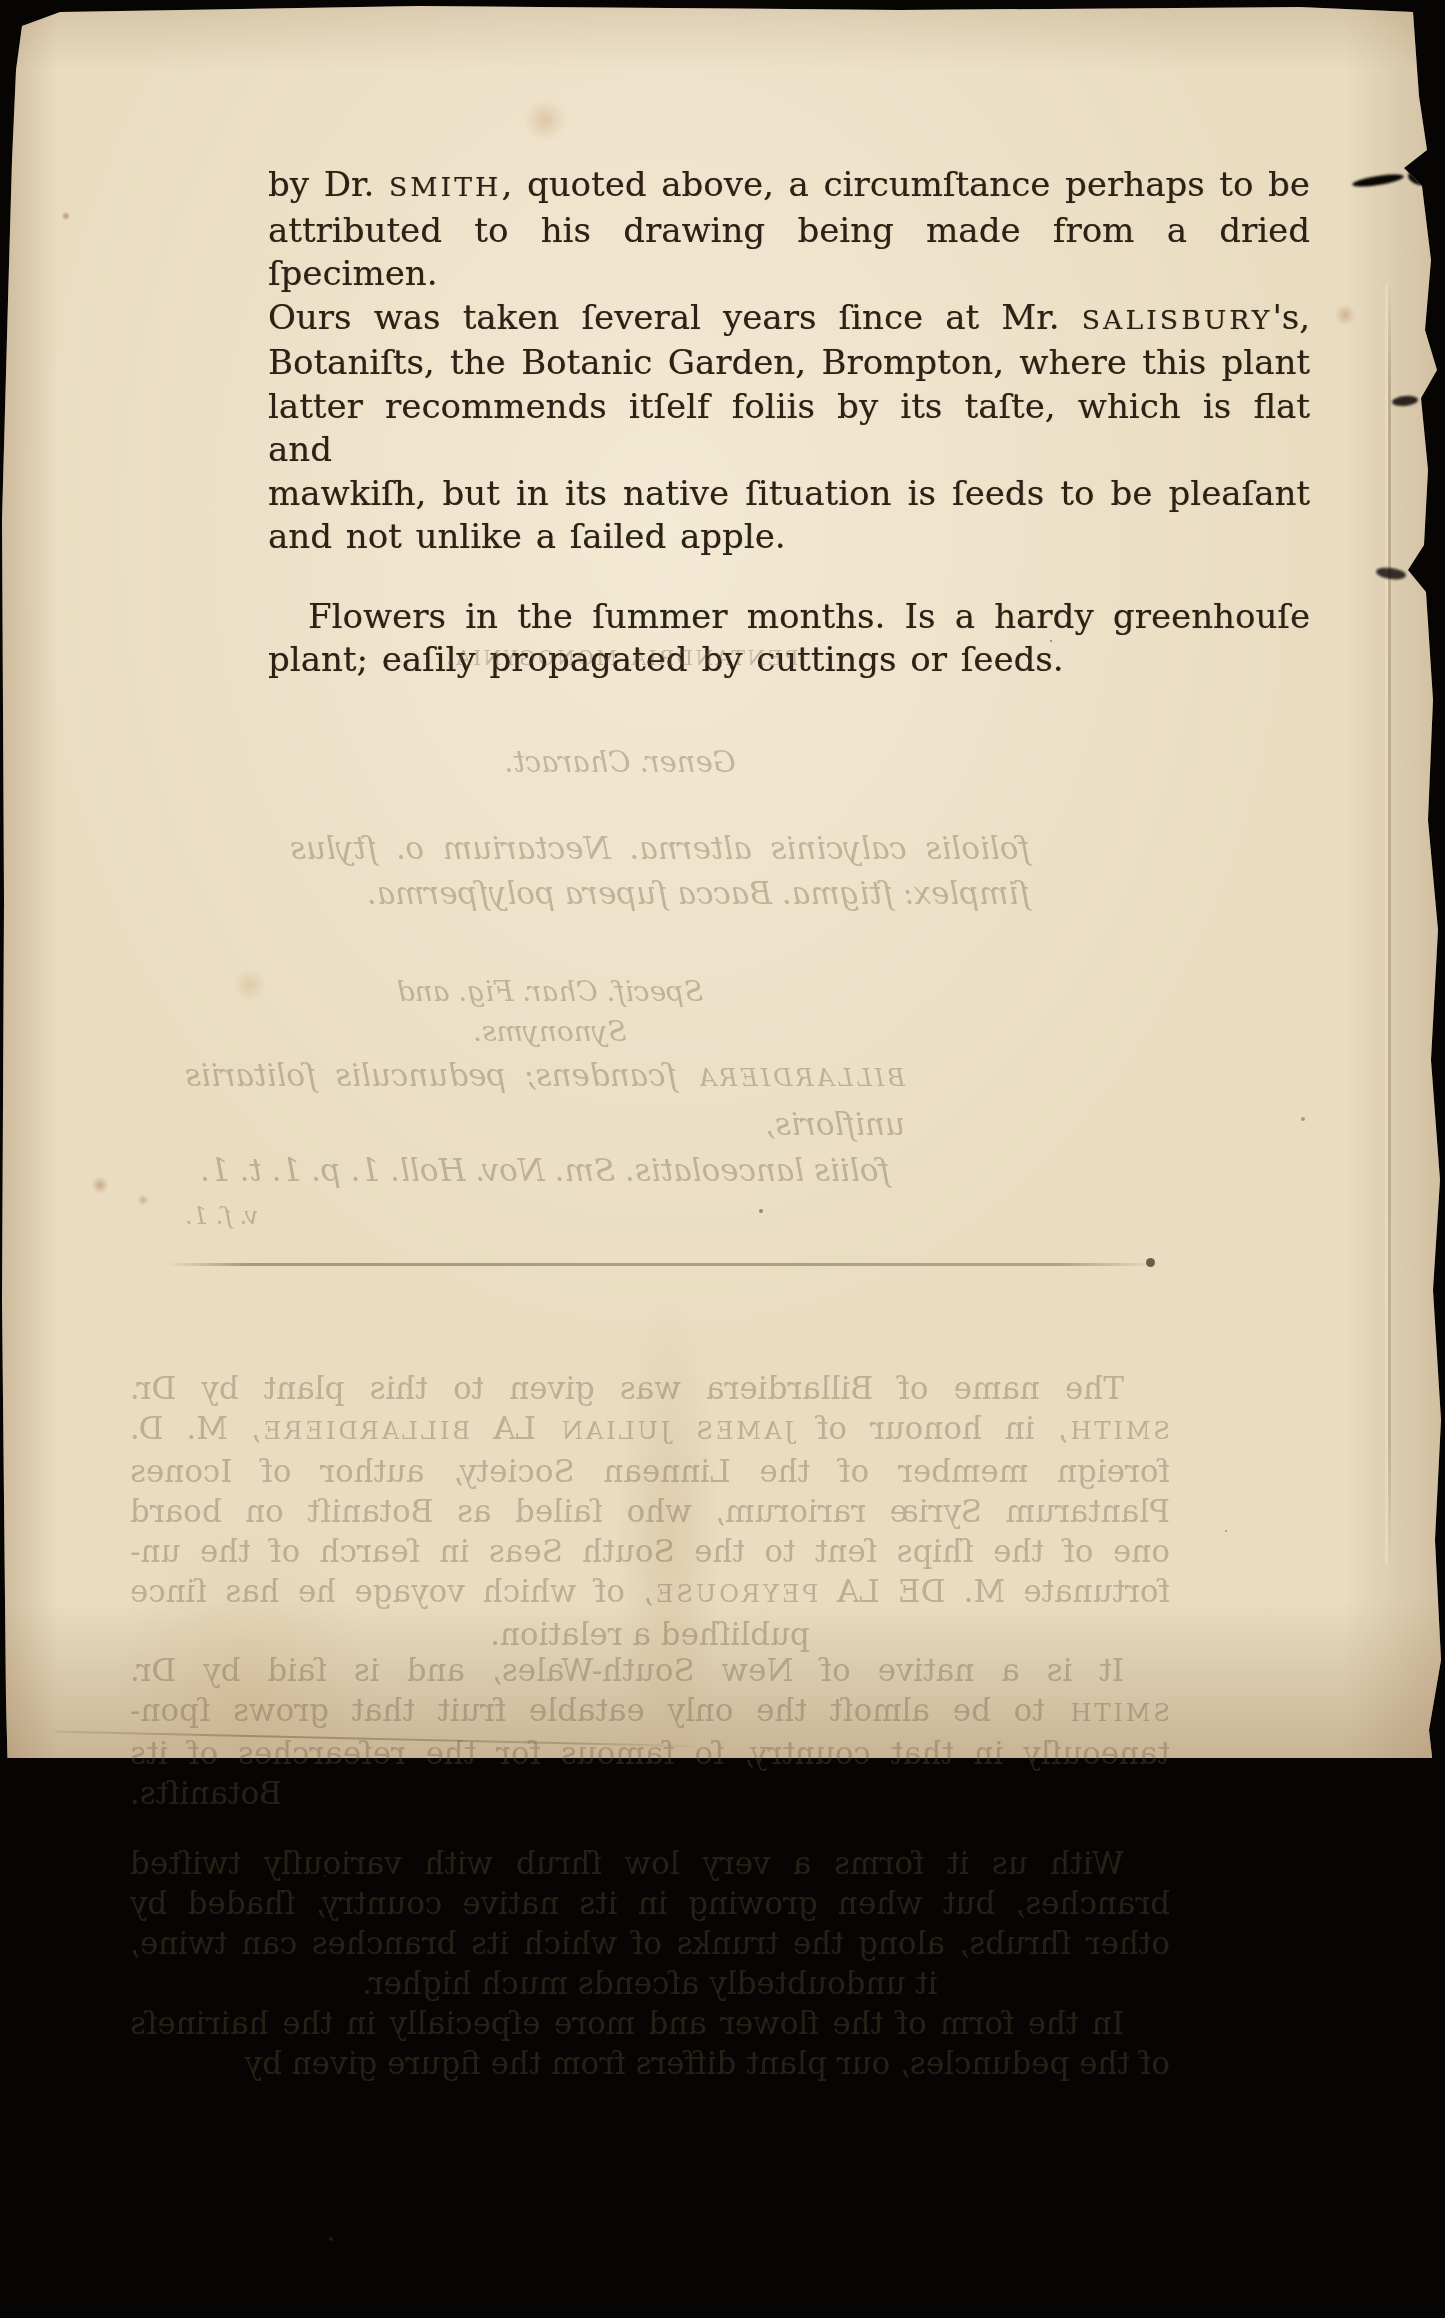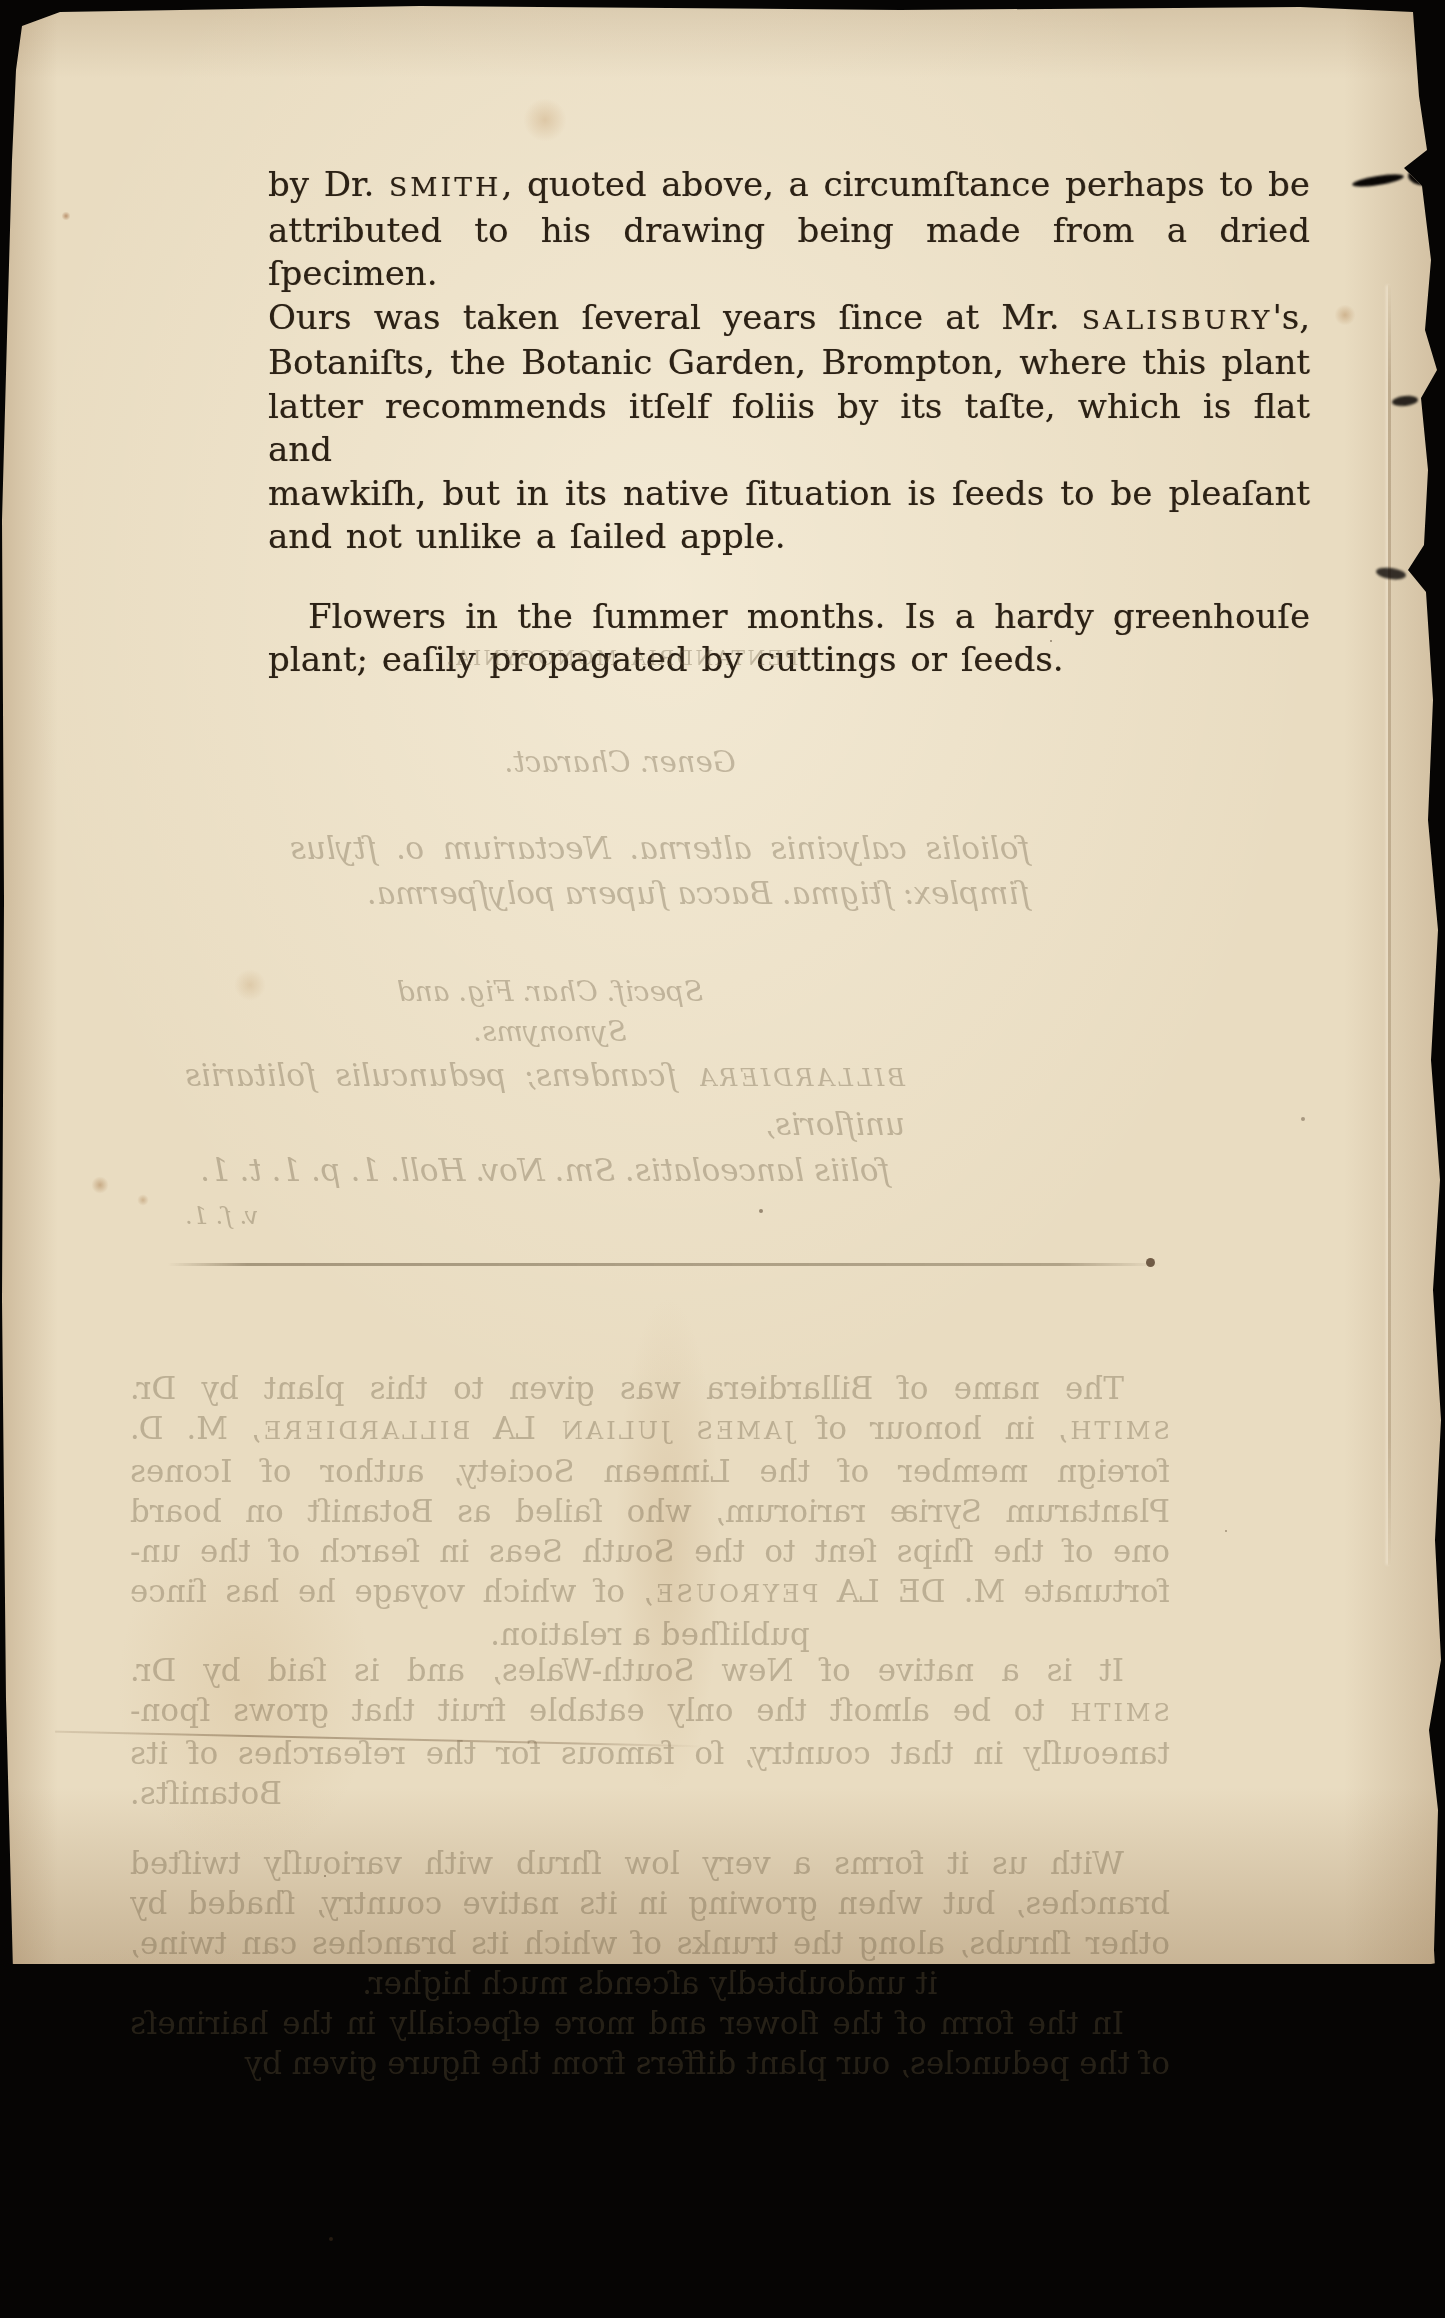--- a/index.html
+++ b/index.html
@@ -5,21 +5,21 @@
   html,body{margin:0;padding:0;}
   body{
     width:1445px;height:2318px;
     background:#060504;
     overflow:hidden;
     font-family:"DejaVu Serif","Liberation Serif",serif;
     position:relative;
   }
   
   .paper{
-    position:absolute;left:0;top:0;width:1445px;height:1964px;
+    position:absolute;left:0;top:0;width:1445px;height:1758px;
     background:
       radial-gradient(ellipse 520px 380px at 170px 2210px, rgba(186,152,106,.38), transparent 70%),
       radial-gradient(ellipse 70px 330px at 668px 1545px, rgba(183,148,102,.22), transparent 75%),
       radial-gradient(ellipse 170px 230px at 245px 1690px, rgba(199,166,117,.22), transparent 75%),
       radial-gradient(circle 30px at 545px 120px, rgba(192,152,102,.35), transparent 72%),
       radial-gradient(circle 6px at 66px 216px, rgba(148,88,44,.55), transparent 75%),
       radial-gradient(circle 12px at 100px 1185px, rgba(160,112,62,.45), transparent 72%),
       radial-gradient(circle 8px at 143px 1200px, rgba(160,112,62,.38), transparent 72%),
       radial-gradient(circle 22px at 250px 985px, rgba(192,155,105,.30), transparent 72%),
       radial-gradient(circle 5px at 455px 1988px, rgba(104,58,24,.70), transparent 78%),
@@ -37,21 +37,20 @@
       1413px 12px, 1419px 96px, 1427px 150px, 1404px 168px, 1422px 186px,
       1431px 260px, 1425px 330px, 1437px 370px, 1421px 398px, 1428px 470px,
       1424px 545px, 1408px 570px, 1426px 592px, 1433px 700px, 1428px 820px,
       1438px 930px, 1431px 1060px, 1440px 1180px, 1433px 1290px, 1441px 1420px,
       1435px 1540px, 1441px 1660px, 1429px 1730px, 1438px 1810px, 1434px 1950px,
       1441px 2070px, 1431px 2180px, 1436px 2250px, 1418px 2298px, 1240px 2304px,
       980px 2297px, 700px 2306px, 420px 2299px, 150px 2306px, 88px 2300px,
       60px 2240px, 34px 2160px, 14px 2010px, 6px 1700px, 2px 1300px,
       4px 900px, 2px 520px, 8px 300px, 12px 160px
     );
-    border-radius: 14px;
   }
   
   .text-block{
     position:absolute;left:268px;top:163px;width:1042px;
     font-size:34px;line-height:43.5px;color:#2b2115;
     text-shadow:0.3px 0.4px 0.7px rgba(52,36,20,.45);
     word-spacing:3px;
   }
   .line{text-align:justify;text-align-last:justify;white-space:normal;}
   .para .line:last-child{text-align-last:left;}

